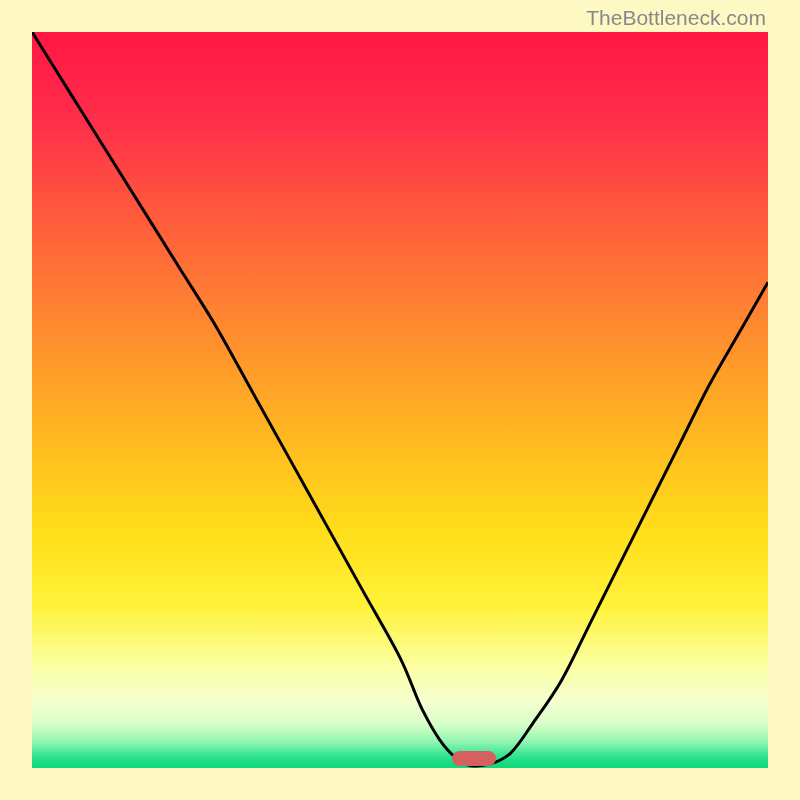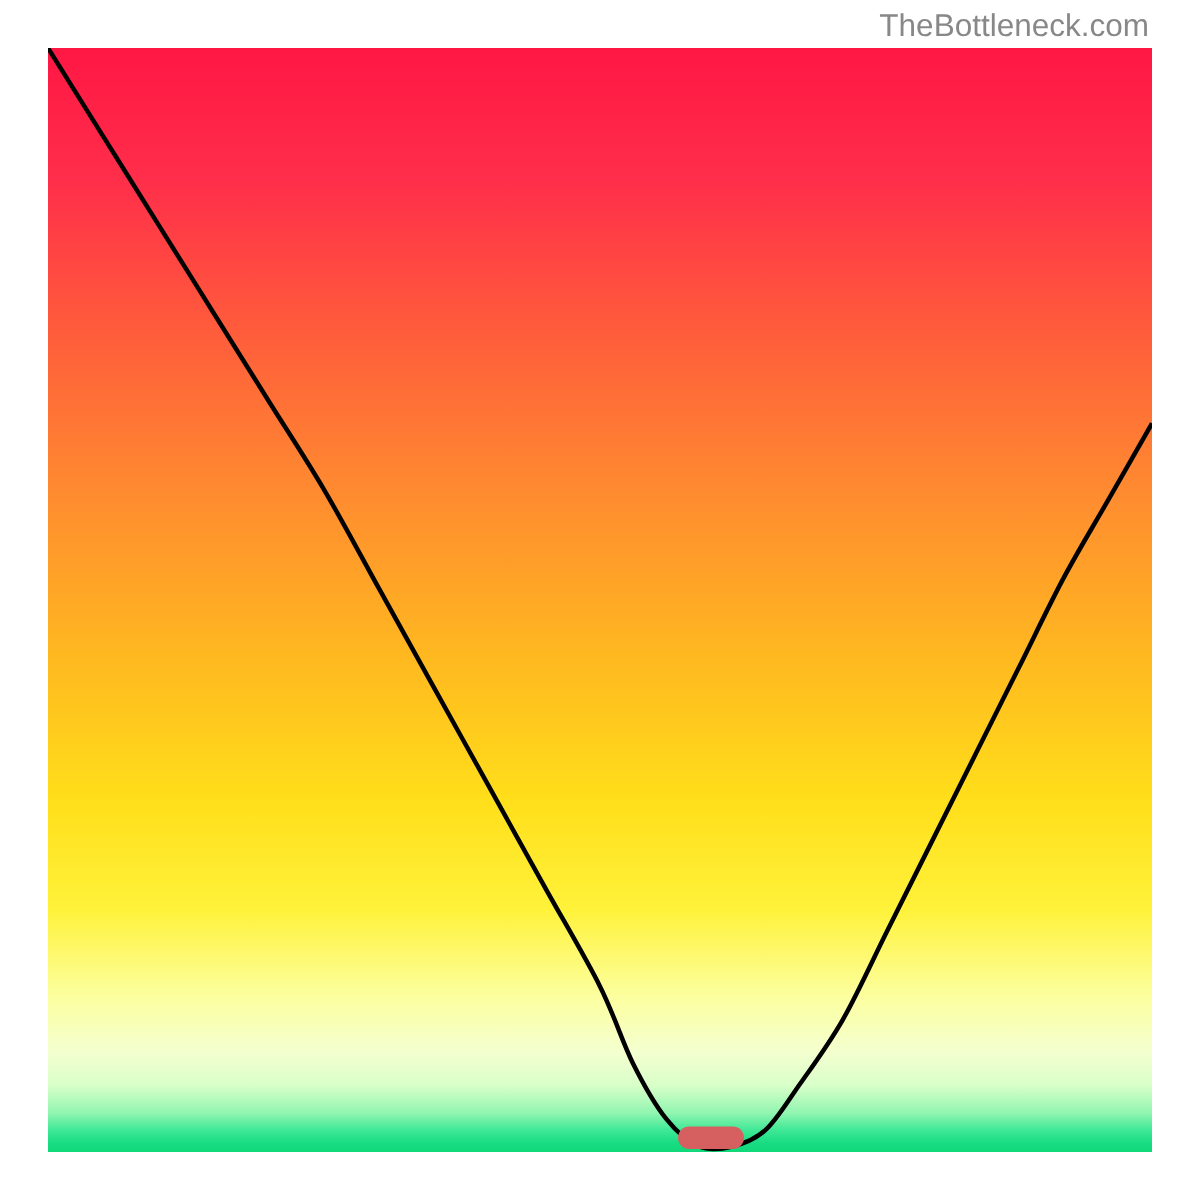--- a/index.html
+++ b/index.html
@@ -8,21 +8,21 @@
     background: #000;
     width: 800px;
     height: 800px;
     overflow: hidden;
     font-family: Arial, sans-serif;
   }
   .chart-container {
     position: relative;
     width: 800px;
     height: 800px;
-    background: #ffffff;
+    background: #fef9c3;
   }
   .plot-area {
     position: absolute;
     left: 32px;
     top: 32px;
     width: 736px;
     height: 736px;
     overflow: hidden;
   }
   .gradient-bg {

